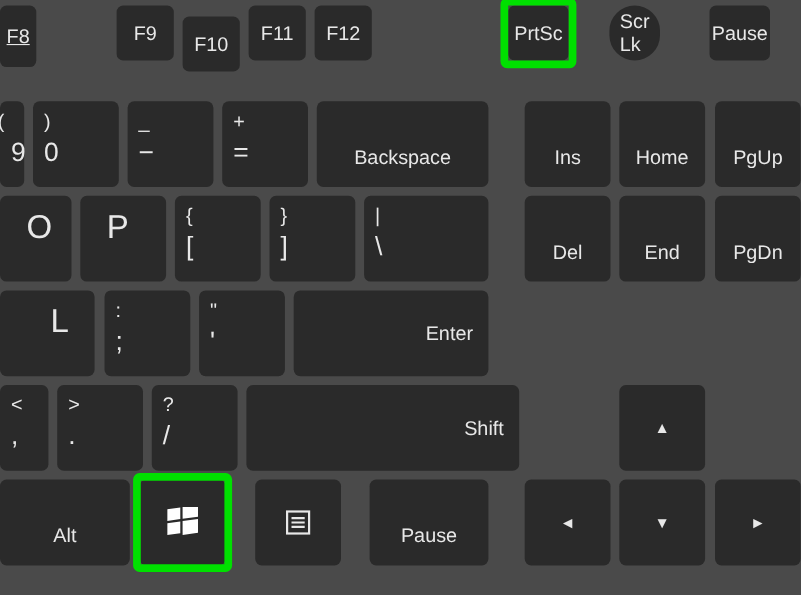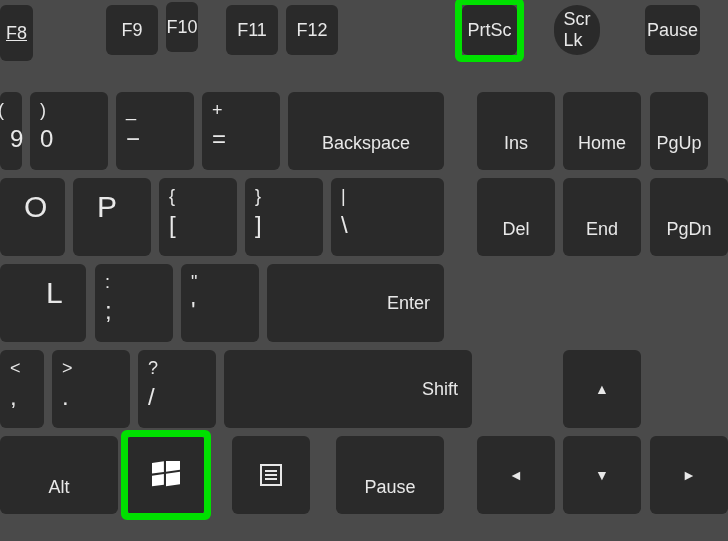--- a/index.html
+++ b/index.html
@@ -42,21 +42,21 @@
 </style>
 </head>
 <body>
 
 <div class="key center" style="left:0; top:5px; width:33px; height:56px;text-decoration:underline;">
     <span class="single">F8</span>
   </div>
 <div class="key center" style="left:106px; top:5px; width:52px; height:50px;">
     <span class="single">F9</span>
   </div>
-<div class="key center" style="left:166px; top:2px; width:32px; height:50px;align-items:center;">
+<div class="key center" style="left:166px; top:15px; width:52px; height:50px;align-items:center;">
     <span class="single">F10</span>
   </div>
 <div class="key center" style="left:226px; top:5px; width:52px; height:50px;">
     <span class="single">F11</span>
   </div>
 <div class="key center" style="left:286px; top:5px; width:52px; height:50px;">
     <span class="single">F12</span>
   </div>
 <div class="key center" style="left:462px; top:5px; width:55px; height:50px;">
     <span class="single">PrtSc</span>
@@ -88,21 +88,21 @@
 </div>
 <div class="key bottom-center" style="left:288px; top:92px; width:156px; height:78px;">
     <span class="single">Backspace</span>
   </div>
 <div class="key bottom-center" style="left:477px; top:92px; width:78px; height:78px;">
     <span class="single">Ins</span>
   </div>
 <div class="key bottom-center" style="left:563px; top:92px; width:78px; height:78px;">
     <span class="single">Home</span>
   </div>
-<div class="key bottom-center" style="left:650px; top:92px; width:58px; height:78px;">
+<div class="key bottom-center" style="left:650px; top:92px; width:78px; height:78px;">
     <span class="single">PgUp</span>
   </div>
 
 <div class="key top-left" style="left:0; top:178px; width:65px; height:78px;">
     <span class="big-letter" style="padding-left:14px; padding-top:4px;">O</span>
   </div>
 <div class="key top-left" style="left:73px; top:178px; width:78px; height:78px;">
     <span class="big-letter" style="padding-left:14px; padding-top:4px;">P</span>
   </div>
 <div class="key top-left" style="left:159px; top:178px; width:78px; height:78px;">

